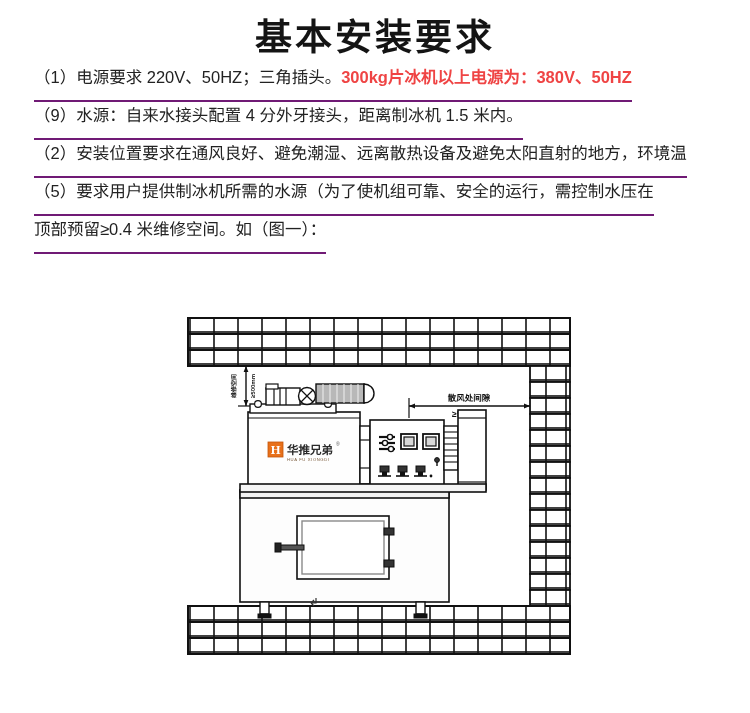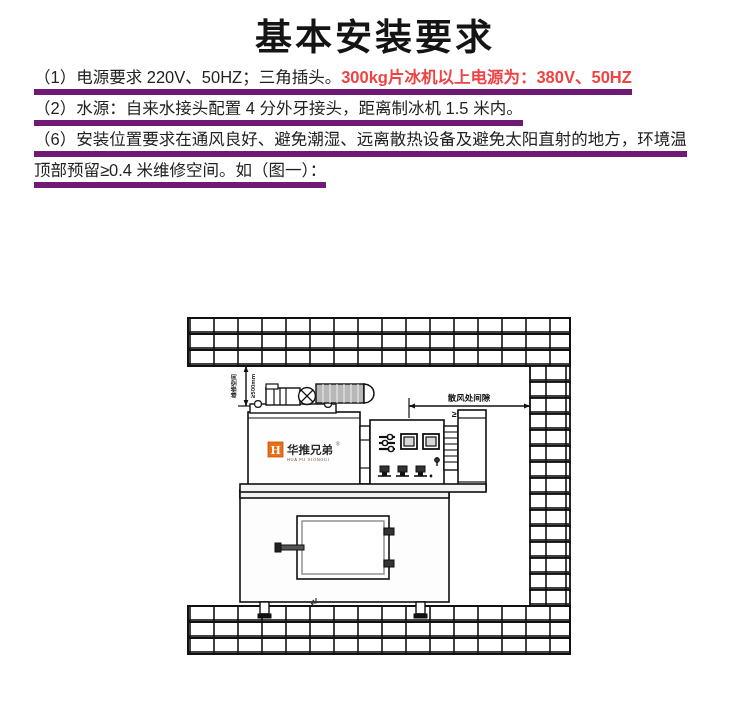--- a/index.html
+++ b/index.html
@@ -41,22 +41,22 @@
     width: 668px;
   }
   .req-line {
     font-size: 16.5px;
     line-height: 26.8px;
     color: #222222;
     white-space: nowrap;
     letter-spacing: 0px;
   }
   .req-line .seg {
-    border-bottom: 6px solid #701a75;
-    padding-bottom: 1px;
+    border-bottom: 2px solid #701a75;
+    padding-bottom: 12px;
     display: inline-block;
     line-height: 21px;
   }
   .red-note {
     color: #ef4444;
     font-weight: bold;
     border-bottom: none;
   }
 
   
@@ -80,29 +80,32 @@
 
 <div id="page-title">基本安装要求</div>
 
 <div id="requirements">
 
   <div class="req-line">
     <span class="seg">（1）电源要求 220V、50HZ；三角插头。</span><span class="seg red-note">300kg片冰机以上电源为：380V、50HZ</span>
   </div>
 
   <div class="req-line">
-    <span class="seg">（2）水源：自来水接头配置 4 分外牙接头，距离制冰机 1.5 米内。</span>
-  </div>
-
-  <div class="req-line">
-    <span class="seg">（6）安装位置要求在通风良好、避免潮湿、远离散热设备及避免太阳直射的地方，环境温</span>
-  </div>
-
-
-
+    <span class="seg">（9）水源：自来水接头配置 4 分外牙接头，距离制冰机 1.5 米内。</span>
+  </div>
+
+  <div class="req-line">
+    <span class="seg">（2）安装位置要求在通风良好、避免潮湿、远离散热设备及避免太阳直射的地方，环境温</span>
+  </div>
+
+
+
+  <div class="req-line">
+    <span class="seg">（5）要求用户提供制冰机所需的水源（为了使机组可靠、安全的运行，需控制水压在</span>
+  </div>
 
 
   <div class="req-line">
     <span class="seg">顶部预留≥0.4 米维修空间。如（图一）：</span>
   </div>
 
 </div>
 
 <div id="diagram-wrap">
 <svg id="diagram" width="450" height="370" viewBox="0 0 450 370" xmlns="http://www.w3.org/2000/svg">

